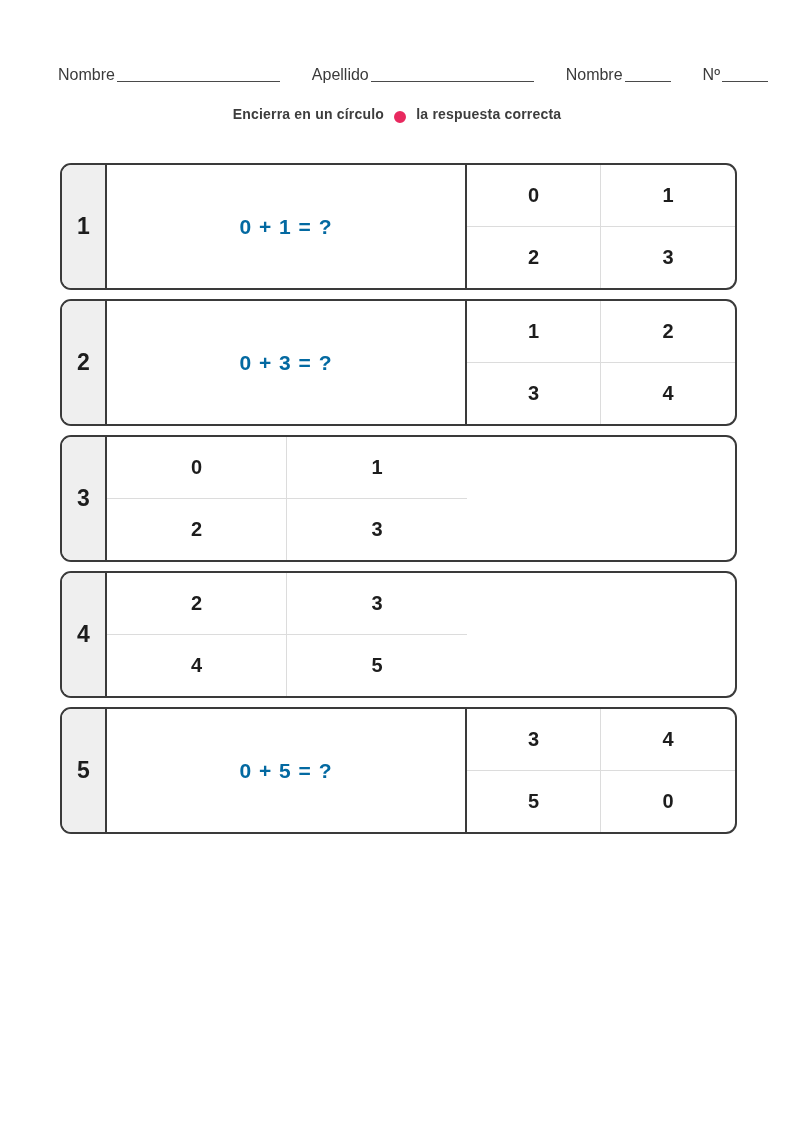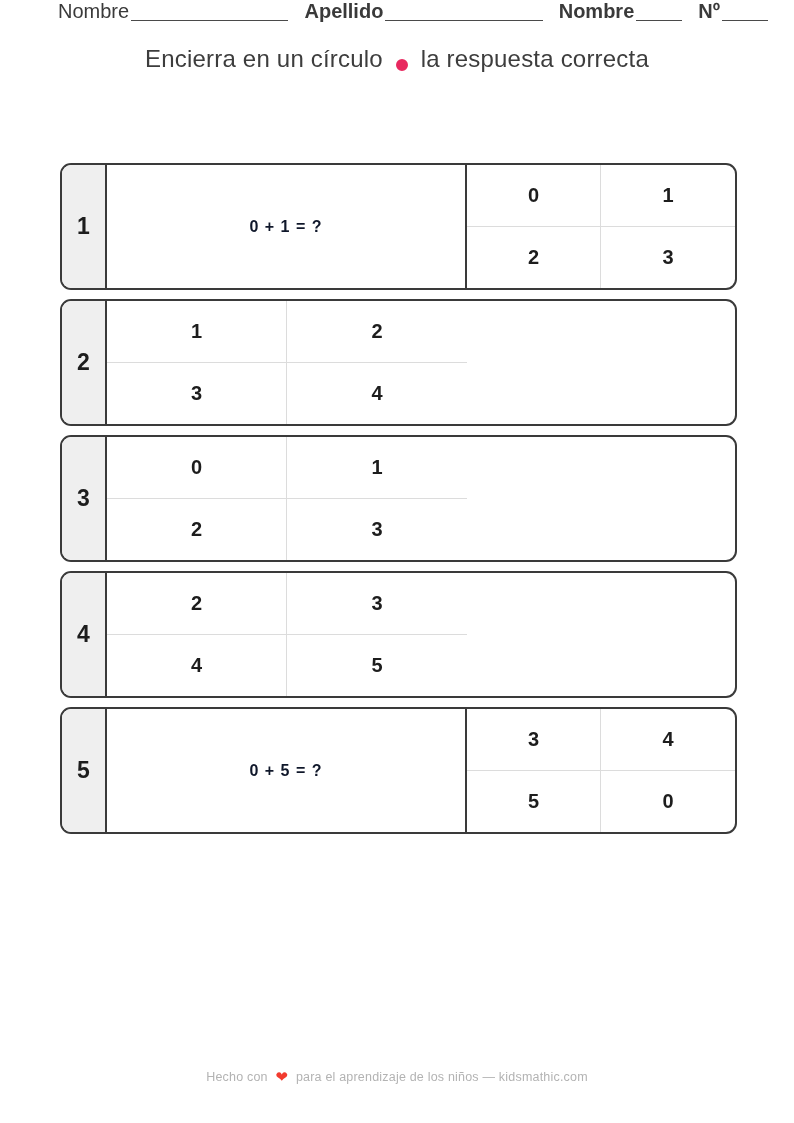--- a/index.html
+++ b/index.html
@@ -12,39 +12,40 @@
     background: #ffffff;
     font-family: "Liberation Sans", sans-serif;
     color: #333;
     overflow: hidden;
   }
   
   .header-row {
     display: flex;
     align-items: flex-end;
     margin: 0 24px 0 58px;
-    font-size: 20px;
+    padding-top: 66px;
+    font-size: 16px;
     color: #3a3a3a;
     text-align: center;
   }
   .hline {
     border-bottom: 1.6px solid #4a4a4a;
     height: 14px;
     margin: 0 2px 2px 2px;
   }
   .hline.grow { flex: 1 1 auto; }
   .hline.short { width: 46px; flex: 0 0 auto; }
   .hlabel { white-space: nowrap; padding-bottom: 0; }
-  .gap-lbl { margin-left: 14px; font-weight: bold; }
+  .gap-lbl { margin-left: 30px; }
   
   .title-row {
     margin-top: 22px;
     text-align: center;
-    font-size: 24px;
-    font-weight: 400;
+    font-size: 14px;
+    font-weight: 700;
     color: #3d3d3d;
     letter-spacing: 0.2px;
   }
   .ring {
     display: inline-block;
     width: 11px;
     height: 11px;
     border: 6px solid #e8295f;
     border-radius: 50%;
     vertical-align: -4px;
@@ -75,23 +76,23 @@
     justify-content: center;
     font-size: 23px;
     font-weight: bold;
     color: #1d1d1d;
   }
   .q-cell {
     border-right: 2px solid #3a3a3a;
     display: flex;
     align-items: center;
     justify-content: center;
-    font-size: 16px;
+    font-size: 21px;
     font-weight: bold;
-    color: #0f172a;
+    color: #0369a1;
     letter-spacing: 1px;
   }
   .answers {
     display: grid;
     grid-template-columns: 1fr 1fr;
     grid-template-rows: 1fr 1fr;
   }
   .choice {
     display: flex;
     align-items: center;
@@ -152,20 +153,21 @@
       <div class="answers">
         <div class="choice c0">0</div>
         <div class="choice c1">1</div>
         <div class="choice c2">2</div>
         <div class="choice c3">3</div>
       </div>
     </div>
 
     <div class="card">
       <div class="num-cell">2</div>
+      <div class="q-cell">0 + 3 = ?</div>
       <div class="answers">
         <div class="choice c0">1</div>
         <div class="choice c1">2</div>
         <div class="choice c2">3</div>
         <div class="choice c3">4</div>
       </div>
     </div>
 
     <div class="card">
       <div class="num-cell">3</div>
@@ -193,19 +195,14 @@
       <div class="answers">
         <div class="choice c0">3</div>
         <div class="choice c1">4</div>
         <div class="choice c2">5</div>
         <div class="choice c3">0</div>
       </div>
     </div>
 
   </div>
 
-  <div class="footer">
-    <span>Hecho con</span>
-    <span class="heart">❤</span>
-    <span>para el aprendizaje de los niños — kidsmathic.com</span>
-  </div>
 
 </div>
 
 </body></html>

